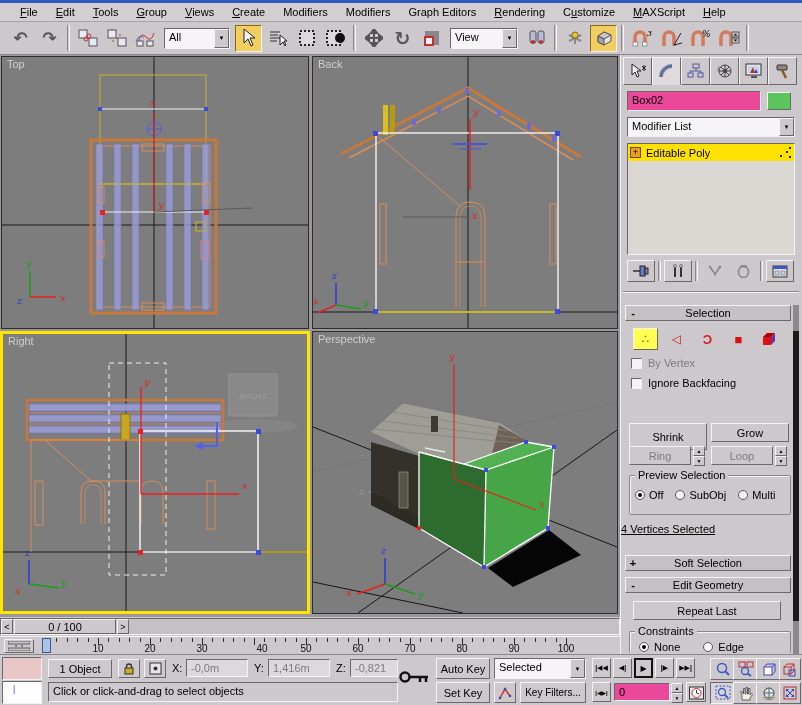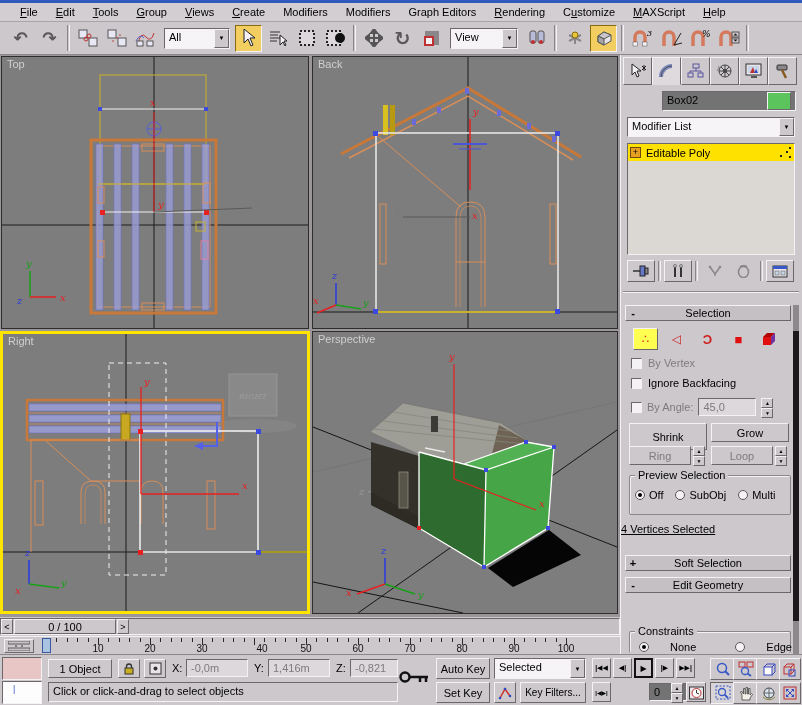--- a/index.html
+++ b/index.html
@@ -6,21 +6,21 @@
   html,body{width:802px;height:705px;}
   body{position:relative;background:#ccc8cc;font-size:11px;color:#000;overflow:hidden;}
   .abs{position:absolute;}
   .flex{display:flex;align-items:center;}
   .bevel-out{border:1px solid;border-color:#f4f2f4 #6b676b #6b676b #f4f2f4;background:#ccc8cc;}
   .bevel-in{border:1px solid;border-color:#6b676b #f4f2f4 #f4f2f4 #6b676b;}
   .btn{border:1px solid;border-color:#f4f2f4 #6b676b #6b676b #f4f2f4;background:#ccc8cc;display:flex;align-items:center;justify-content:center;cursor:default;}
   .btn.active{background:#f2ce60;}
   .btn.pressed{border-color:#6b676b #f4f2f4 #f4f2f4 #6b676b;background:#d8d4d8;}
   .field{background:#dcd8dc;border:1px solid;border-color:#6b676b #f4f2f4 #f4f2f4 #6b676b;padding:2px 4px;overflow:hidden;white-space:nowrap;}
-  .field.white{background:#737373;margin-left:35px;}
+  .field.white{background:#ec4899;}
   .field.disabled{color:#7e7a7e;}
   .vsep{width:3px;height:26px;border-left:1px solid #8a868a;border-right:1px solid #f4f2f4;margin:0 3px;}
   .dd{display:flex;border:1px solid;border-color:#6b676b #f4f2f4 #f4f2f4 #6b676b;background:#f6f4f6;justify-content:flex-end;}
   .dd .val{flex:1;padding:2px 4px;background:#f6f4f6;white-space:nowrap;overflow:hidden;}
   .dd .arr{width:15px;display:flex;align-items:center;justify-content:center;font-size:6px;border:1px solid;border-color:#f4f2f4 #6b676b #6b676b #f4f2f4;background:#ccc8cc;}
   
   #titlestrip{left:0;top:0;width:802px;height:3px;background:#2f5bbf;}
   #menubar{left:0;top:3px;width:802px;height:19px;background:#d2ced2;border-bottom:1px solid #a8a4a8;display:flex;align-items:center;padding-left:11px;}
   .menu-item{padding:2px 9px;cursor:default;}
   
@@ -611,29 +611,20 @@
       </div>
   </div>
   <div class="abs flex" style="left:10px;top:302px;gap:6px;">
     <span class="cb"></span>
     <span class="greytext">By Vertex</span>
   </div>
   <div class="abs flex" style="left:10px;top:322px;gap:6px;">
     <span class="cb"></span>
     <span>Ignore Backfacing</span>
   </div>
-  <div class="abs flex" style="left:10px;top:343px;gap:5px;">
-    <span class="cb"></span>
-    <span class="greytext">By Angle:</span>
-    <span class="field disabled" style="width:58px;height:18px;"><span>45,0</span></span>
-    <span class="spin">
-        <i>▲</i>
-        <i>▼</i>
-      </span>
-  </div>
   <div class="btn abs" style="left:8px;top:368px;width:78px;height:27px;">
       <span>Shrink</span>
     </div>
   <div class="btn abs" style="left:90px;top:368px;width:78px;height:19px;">
       <span>Grow</span>
     </div>
   <div class="btn abs" style="left:8px;top:391px;width:62px;height:19px;">
       <span class="greytext">Ring</span>
     </div>
   <span class="spin abs" style="left:72px;top:391px;height:19px;">
@@ -661,24 +652,27 @@
   <div class="abs" style="left:0;top:468px;width:170px;text-align:left;text-decoration:underline;"><span>4 Vertices Selected</span></div>
 
   <div class="rollout" style="top:500px;">
     <span class="pm">+</span>
     <span class="rtitle">Soft Selection</span>
   </div>
   <div class="rollout" style="top:522px;">
     <span class="pm">-</span>
     <span class="rtitle">Edit Geometry</span>
   </div>
+  <div class="btn abs" style="left:12px;top:546px;width:148px;height:19px;">
+      <span>Repeat Last</span>
+    </div>
 
   <div class="groupbox" style="left:8px;top:576px;width:162px;height:22px;border-bottom:none;"></div>
   <span class="grouplab" style="left:14px;top:570px;">Constraints</span>
-  <div class="abs flex" style="left:18px;top:586px;gap:21px;">
+  <div class="abs flex" style="left:18px;top:586px;gap:5px;">
     <span class="radio on"></span>
     <span>None</span>
     <span class="radio" style="margin-left:18px;"></span>
     <span>Edge</span>
   </div>
 
   <div class="abs" style="left:172px;top:250px;width:6px;height:349px;background:#8c888c;">
     <div style="position:absolute;left:0;top:26px;width:6px;height:290px;background:#1c181c;"></div>
   </div>
 </div>

